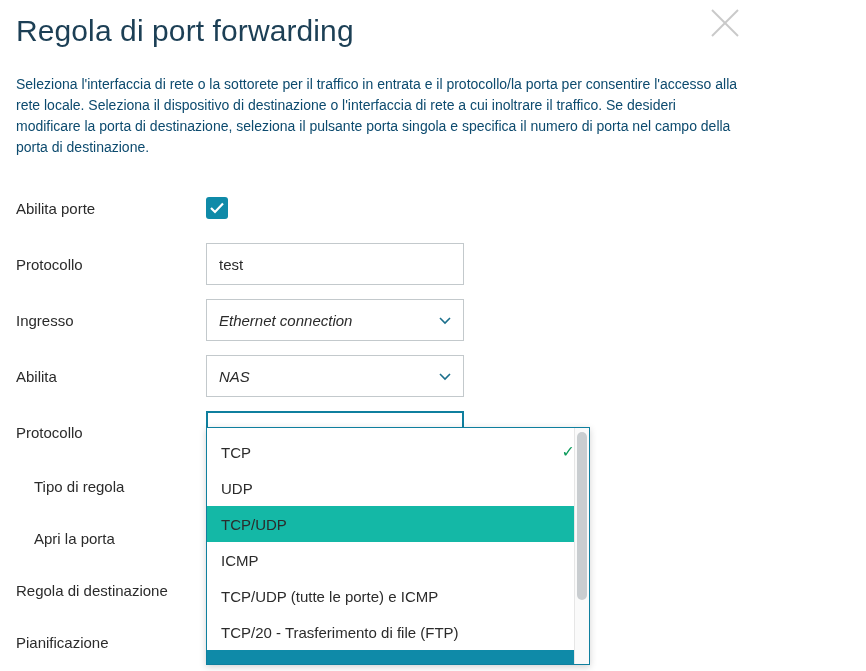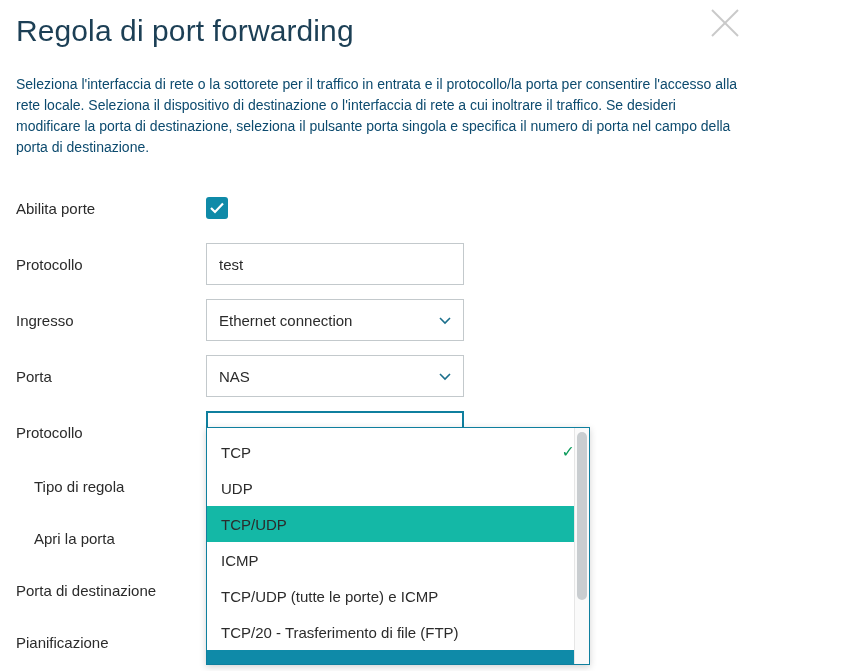--- a/index.html
+++ b/index.html
@@ -106,20 +106,21 @@
     box-sizing: border-box;
     border: 1px solid #c3c9cc;
     background: #fff;
     display: flex;
     align-items: center;
     padding: 0 10px 0 12px;
     font-size: 15px;
     color: #2b2b2b;
     cursor: pointer;
     position: relative;
+    font-style: italic;
   }
   .select-box .val { flex: 1; }
   .select-box.open {
     border: 2px solid #0f7f9e;
     padding: 0 9px 0 11px;
   }
   .chev {
     width: 16px;
     height: 16px;
     color: #1b6f8c;
@@ -222,21 +223,21 @@
         <div class="select-box">
           <span class="val">Ethernet connection</span>
           <svg class="chev" viewBox="0 0 16 16">
             <polyline points="3,6 8,11 13,6" fill="none" stroke="#1b6f8c" stroke-width="1.6"></polyline>
           </svg>
         </div>
       </div>
     </div>
 
     <div class="row">
-      <div class="label">Porta</div>
+      <div class="label">Abilita</div>
       <div class="control">
         <div class="select-box">
           <span class="val">NAS</span>
           <svg class="chev" viewBox="0 0 16 16">
             <polyline points="3,6 8,11 13,6" fill="none" stroke="#1b6f8c" stroke-width="1.6"></polyline>
           </svg>
         </div>
       </div>
     </div>
 
@@ -256,21 +257,21 @@
 
       <div class="row tight">
         <div class="label indent">Tipo di regola</div>
       </div>
 
       <div class="row tight">
         <div class="label indent">Apri la porta</div>
       </div>
 
       <div class="row tight">
-        <div class="label">Porta di destinazione</div>
+        <div class="label">Regola di destinazione</div>
       </div>
 
       <div class="row tight">
         <div class="label">Pianificazione</div>
       </div>
     </div>
 
   </div>
 
   <div class="dropdown">

